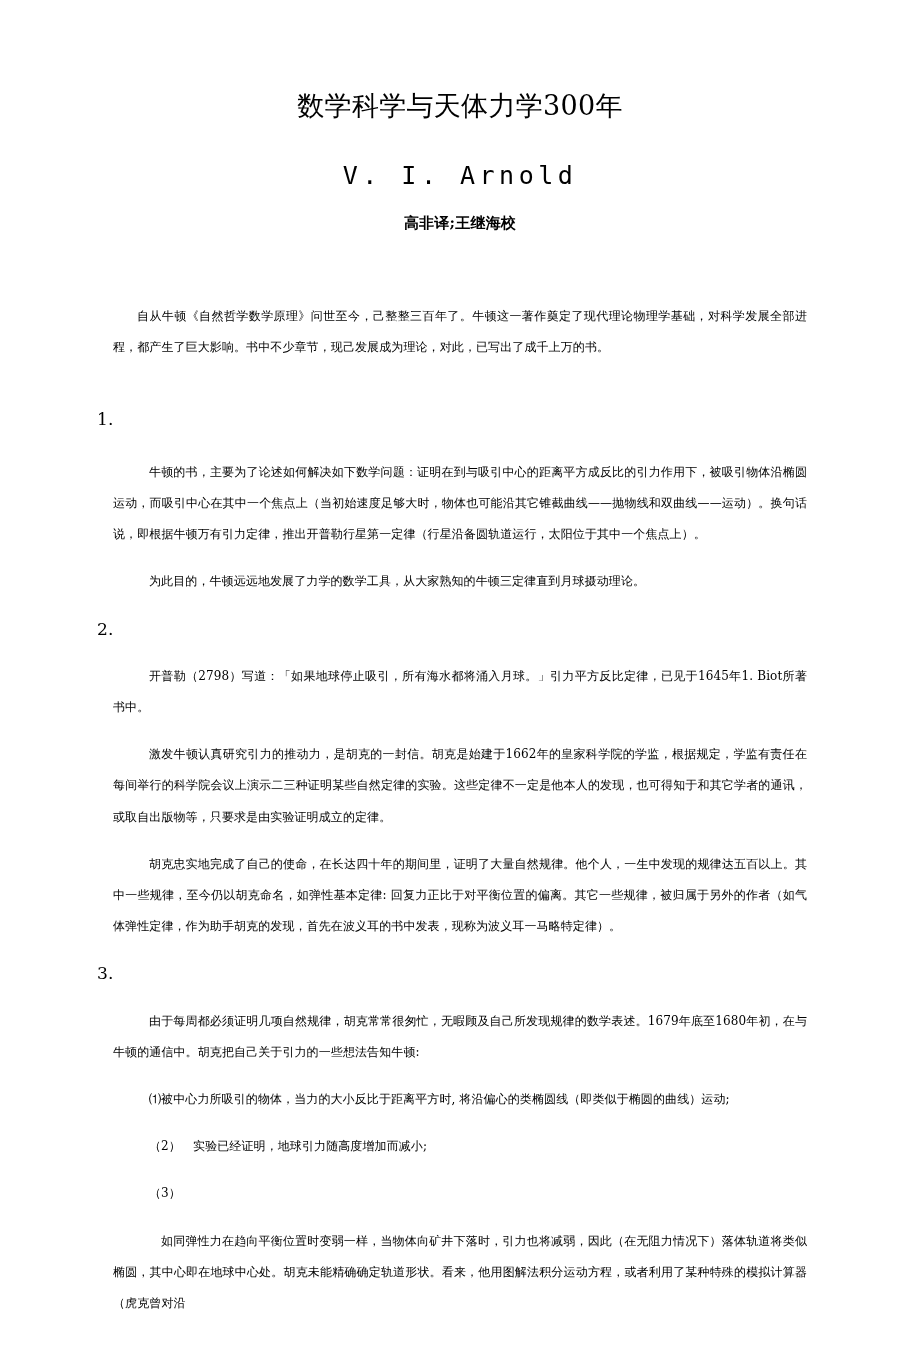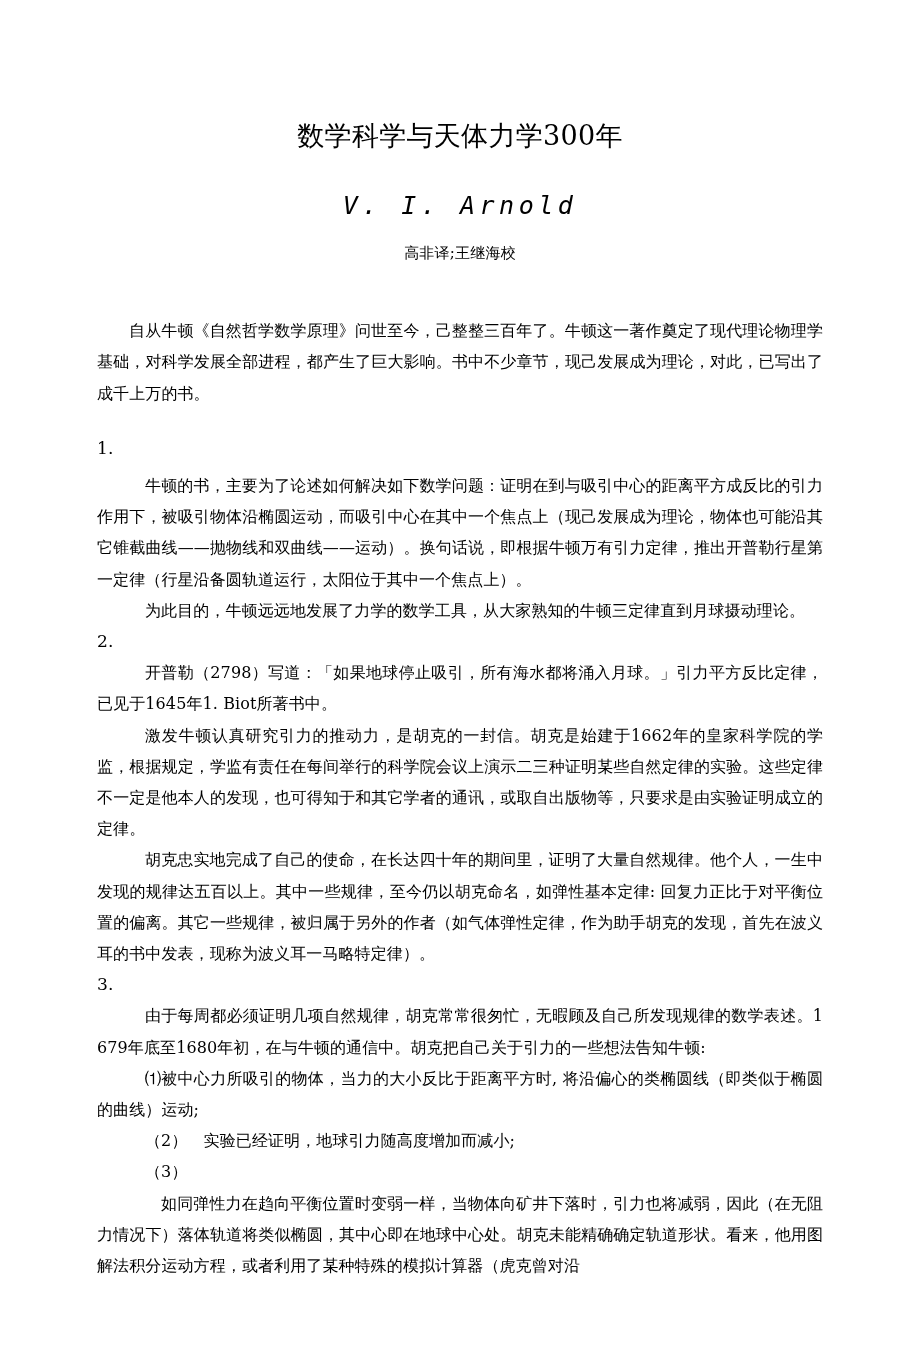--- a/index.html
+++ b/index.html
@@ -15,53 +15,52 @@
     position: relative;
     width: 920px;
     height: 1361px;
     background: #ffffff;
     overflow: hidden;
     box-sizing: border-box;
     padding: 0 97px;
   }
   .doc-title {
     margin: 0;
-    padding-top: 118px;
+    padding-top: 88px;
     text-align: center;
     font-size: 27px;
     font-weight: normal;
     letter-spacing: 0.3px;
     line-height: 1.3;
     font-family: "DejaVu Serif", "Liberation Serif", serif;
   }
   .doc-author {
     margin: 0;
     padding-top: 38px;
     text-align: center;
     font-size: 25px;
     font-weight: normal;
     letter-spacing: 4.5px;
     font-family: "DejaVu Sans Mono", "Liberation Mono", monospace;
-    font-style: italic;
   }
   .doc-translator {
     margin: 0;
     padding-top: 24px;
     text-align: center;
     font-size: 15px;
-    font-weight: normal;
+    font-weight: bold;
     letter-spacing: 0.2px;
     font-family: "DejaVu Serif", "Liberation Serif", serif;
   }
   .body-block {
     padding-top: 28px;
   }
   p.para {
-    margin: 0;
-    font-size: 16px;
+    margin: 16px;
+    font-size: 12px;
     line-height: 31.2px;
     text-align: justify;
     text-justify: inter-ideograph;
     letter-spacing: 0.1px;
     word-break: break-all;
   }
   p.indent-2 { text-indent: 2em; }
   p.indent-3 { text-indent: 3em; }
   p.indent-4 { text-indent: 4em; }
   .section-num {
@@ -88,21 +87,21 @@
   <div class="body-block">
 
     <div class="gap-lead"></div>
 
     <p class="para indent-2">自从牛顿《自然哲学数学原理》问世至今，己整整三百年了。牛顿这一著作奠定了现代理论物理学基础，对科学发展全部进程，都产生了巨大影响。书中不少章节，现己发展成为理论，对此，已写出了成千上万的书。</p>
 
     <div class="gap-lead"></div>
 
     <p class="section-num">1.</p>
     <div class="gap-sec"></div>
-    <p class="para indent-3">牛顿的书，主要为了论述如何解决如下数学问题：证明在到与吸引中心的距离平方成反比的引力作用下，被吸引物体沿椭圆运动，而吸引中心在其中一个焦点上（现己发展成为理论，物体也可能沿其它锥截曲线——抛物线和双曲线——运动）。换句话说，即根据牛顿万有引力定律，推出开普勒行星第一定律（行星沿备圆轨道运行，太阳位于其中一个焦点上）。</p>
+    <p class="para indent-3">牛顿的书，主要为了论述如何解决如下数学问题：证明在到与吸引中心的距离平方成反比的引力作用下，被吸引物体沿椭圆运动，而吸引中心在其中一个焦点上（当初始速度足够大时，物体也可能沿其它锥截曲线——抛物线和双曲线——运动）。换句话说，即根据牛顿万有引力定律，推出开普勒行星第一定律（行星沿备圆轨道运行，太阳位于其中一个焦点上）。</p>
     <p class="para indent-3">为此目的，牛顿远远地发展了力学的数学工具，从大家熟知的牛顿三定律直到月球摄动理论。</p>
 
     <p class="section-num">2.</p>
     <p class="para indent-3">开普勒（2798）写道：「如果地球停止吸引，所有海水都将涌入月球。」引力平方反比定律，已见于1645年1. Biot所著书中。</p>
     <p class="para indent-3">激发牛顿认真研究引力的推动力，是胡克的一封信。胡克是始建于1662年的皇家科学院的学监，根据规定，学监有责任在每间举行的科学院会议上演示二三种证明某些自然定律的实验。这些定律不一定是他本人的发现，也可得知于和其它学者的通讯，或取自出版物等，只要求是由实验证明成立的定律。</p>
     <p class="para indent-3">胡克忠实地完成了自己的使命，在长达四十年的期间里，证明了大量自然规律。他个人，一生中发现的规律达五百以上。其中一些规律，至今仍以胡克命名，如弹性基本定律: 回复力正比于对平衡位置的偏离。其它一些规律，被归属于另外的作者（如气体弹性定律，作为助手胡克的发现，首先在波义耳的书中发表，现称为波义耳一马略特定律）。</p>
 
     <p class="section-num">3.</p>
     <p class="para indent-3">由于每周都必须证明几项自然规律，胡克常常很匆忙，无暇顾及自己所发现规律的数学表述。1679年底至1680年初，在与牛顿的通信中。胡克把自己关于引力的一些想法告知牛顿:</p>
     <p class="para indent-3">⑴被中心力所吸引的物体，当力的大小反比于距离平方时, 将沿偏心的类椭圆线（即类似于椭圆的曲线）运动;</p>

